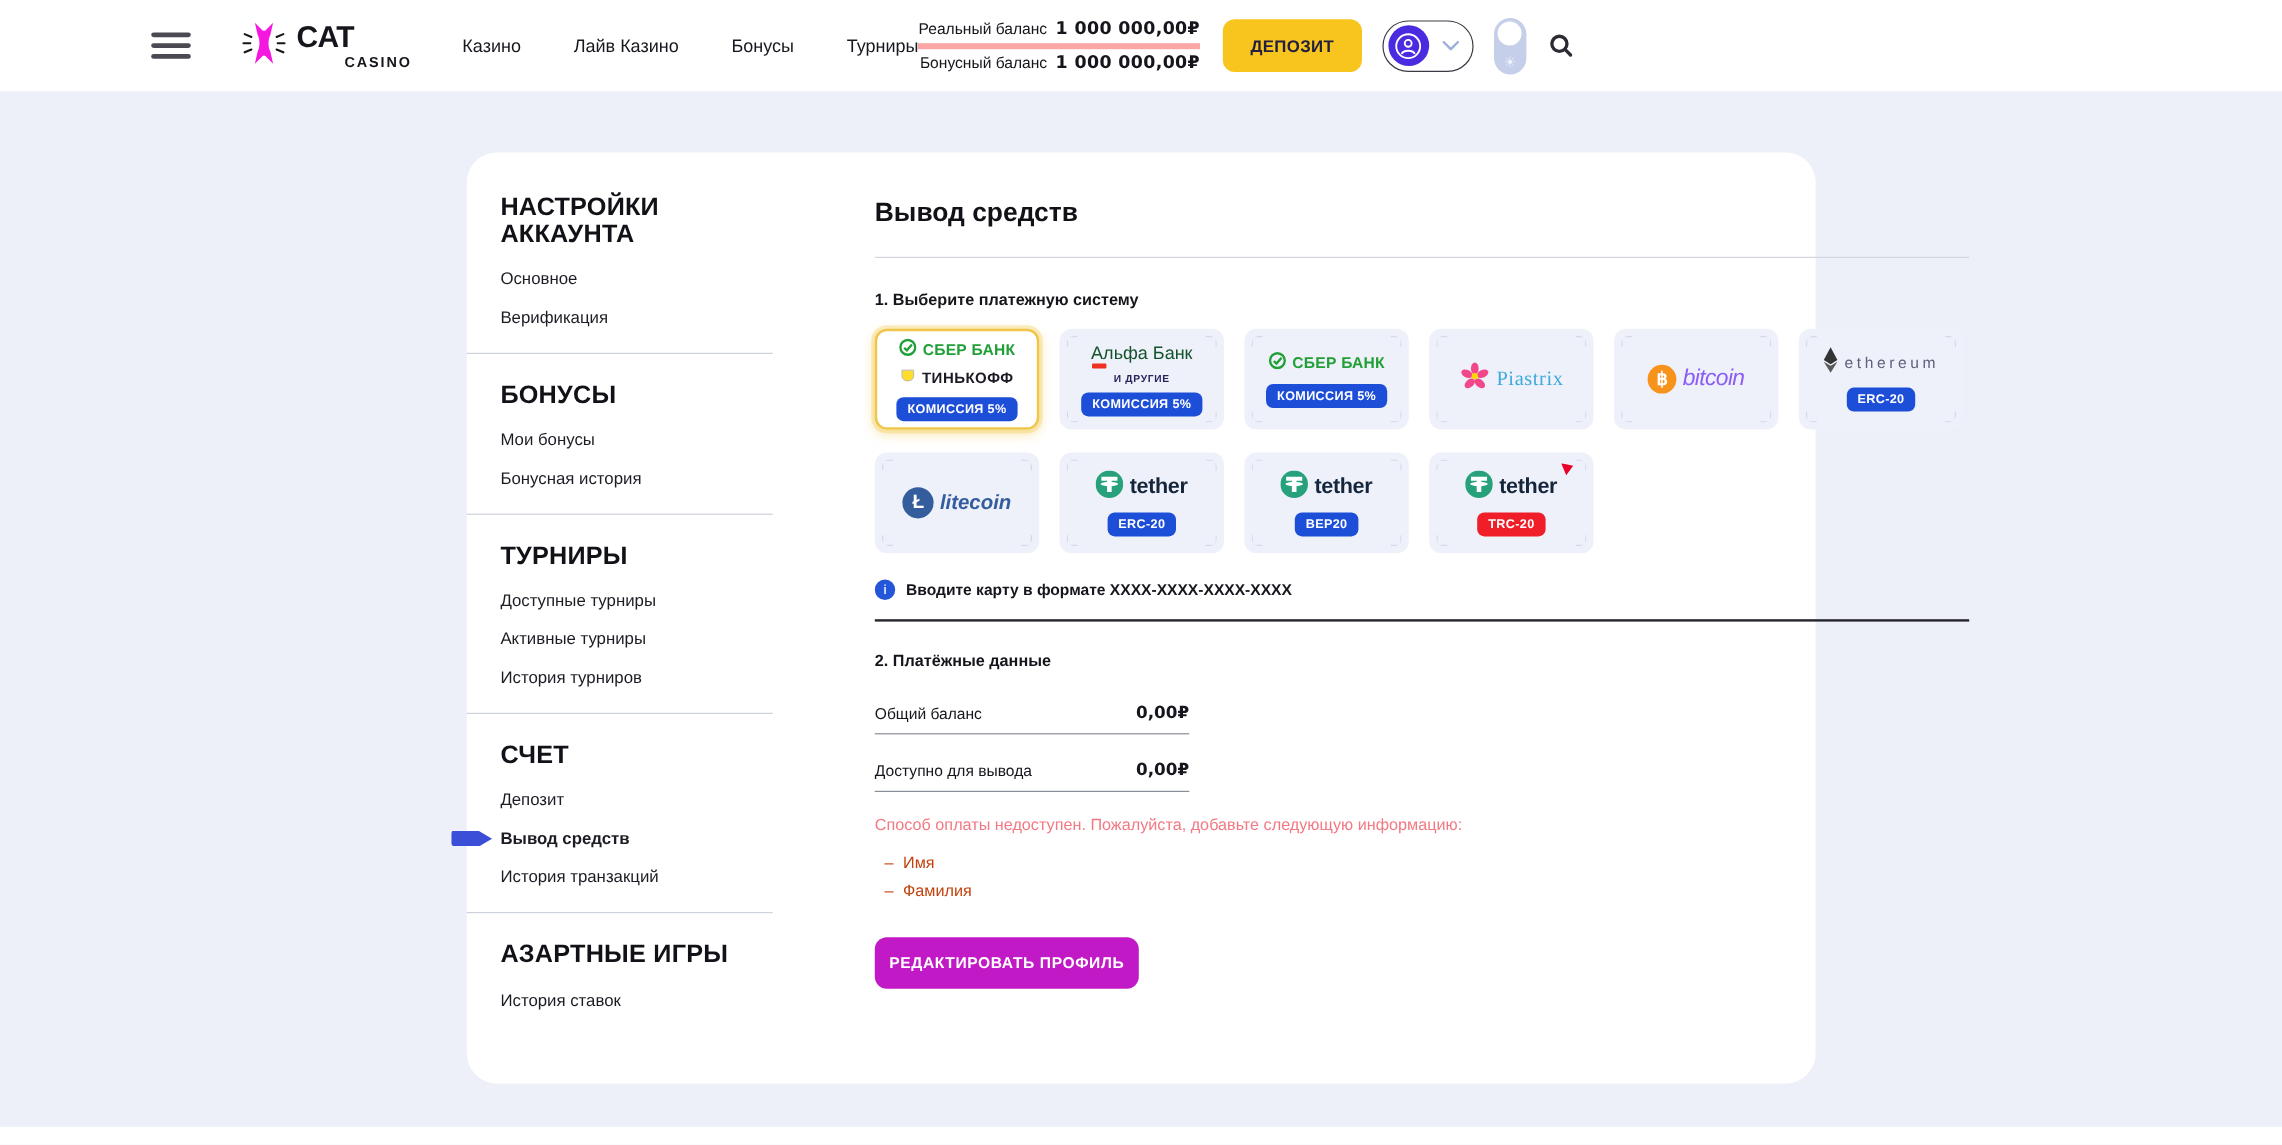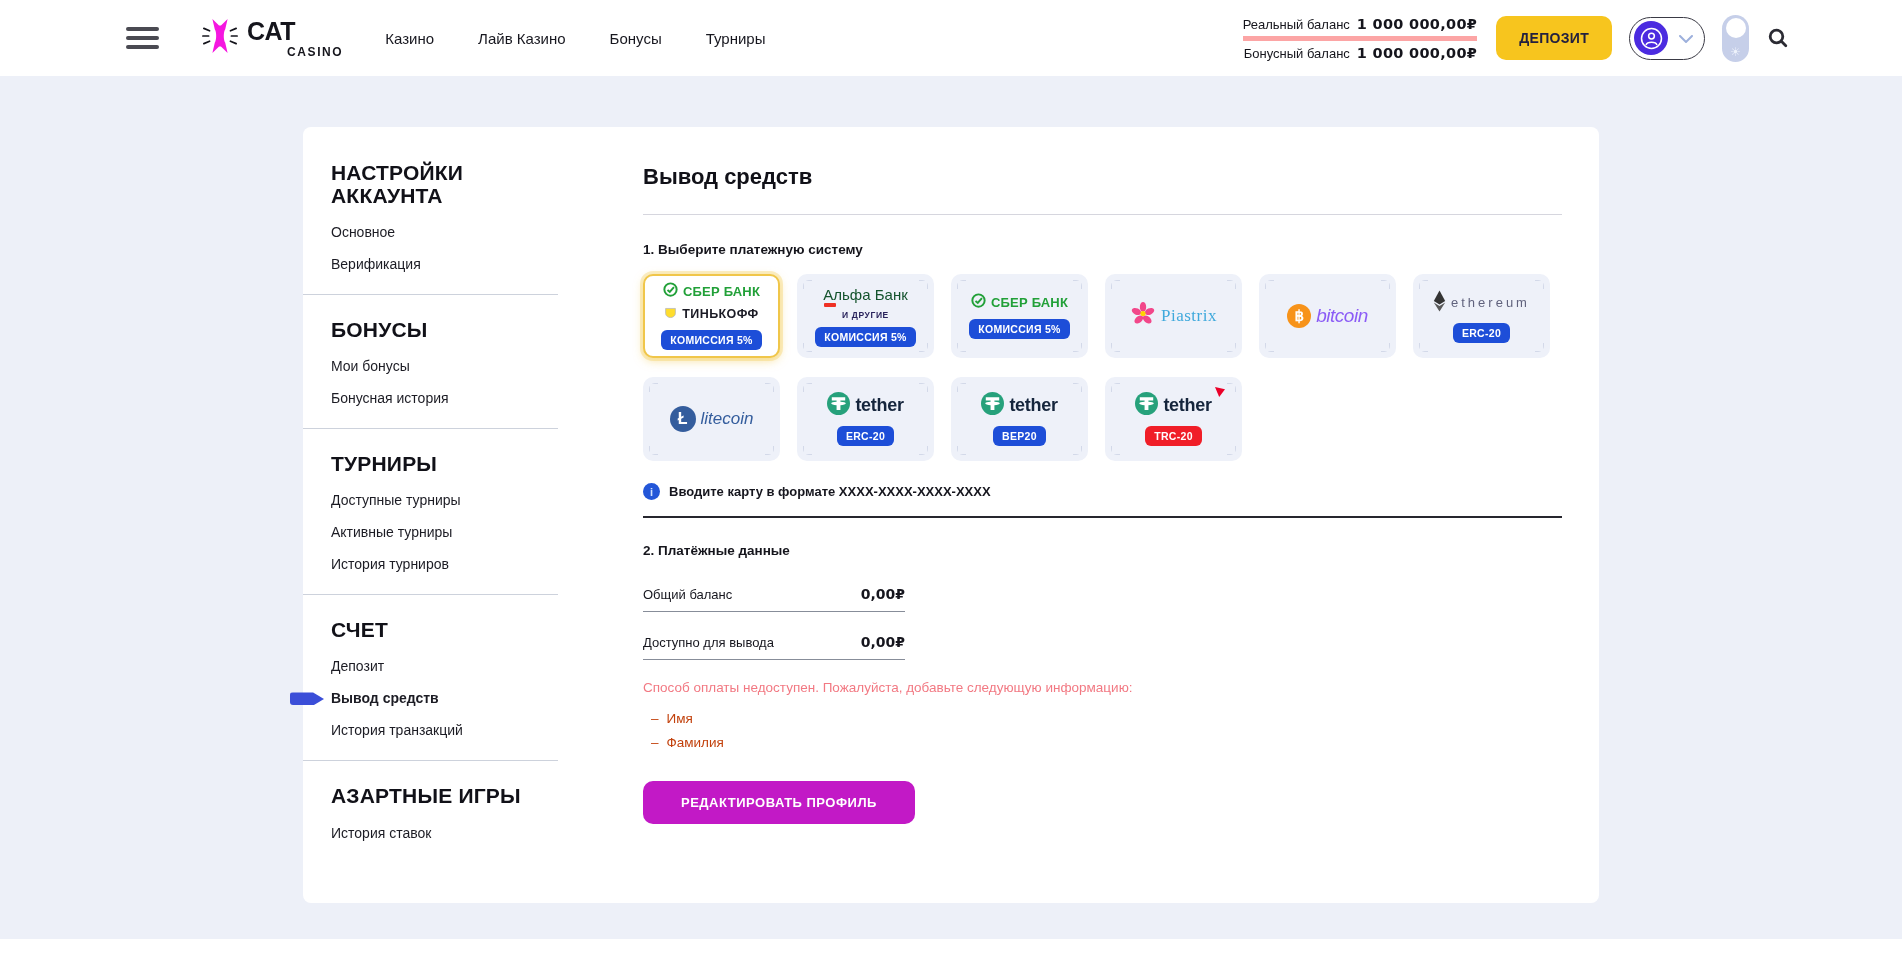--- a/index.html
+++ b/index.html
@@ -6,21 +6,21 @@
   html,body { width:1902px; height:954px; }
   body {
     font-family: "Liberation Sans", sans-serif;
     background:#edf0f8;
     color:#16161e;
     overflow:hidden;
   }
   
   .topbar {
     height:76px; background:#fff;
-    display:flex; align-items:center; justify-content:space-between;
+    display:flex; align-items:center; justify-content:flex-start;
     padding:0 112px 0 126px;
   }
   .h-left { display:flex; align-items:center; gap:42px; }
   .hamburger { width:33px; cursor:pointer; }
   .hamburger span { display:block; height:4px; background:#4a4a52; border-radius:2px; margin:5px 0; }
   .logo { display:flex; align-items:center; gap:8px; cursor:pointer; }
   .logo-text { line-height:1; }
   .logo-cat { font-size:25px; font-weight:900; letter-spacing:-0.5px; color:#15151c; }
   .logo-casino { font-size:12px; font-weight:700; letter-spacing:1.6px; color:#15151c; margin-top:2px;padding-left:40px; }
   .mainnav { display:flex; align-items:center; gap:44px; }
@@ -42,22 +42,22 @@
   }
   .avatar-circle { width:34px; height:34px; border-radius:50%; background:#4b2be0;
     display:flex; align-items:center; justify-content:center; }
   .theme-toggle { width:27px; height:47px; border-radius:14px; background:#c6cfe9; position:relative; cursor:pointer; }
   .toggle-knob { position:absolute; top:3px; left:3.5px; width:20px; height:20px; border-radius:50%; background:#fff; }
   .toggle-sun { position:absolute; bottom:3px; width:100%; text-align:center; color:#eef2fb; font-size:12px; }
   .search-btn { background:none; border:none; cursor:pointer; display:flex; align-items:center; }
 
   
   .card {
-    width:1296px; min-height:689px; margin:51px auto 0;
-    background:#fff; border-radius:8px;
+    width:1124px; min-height:689px; margin:51px auto 0;
+    background:#fff; border-radius:25px;
     display:flex; padding:34px 0 46px;
     position:relative;
   }
   
   .sidebar { width:292px; padding-left:28px; flex-shrink:0; }
   .side-title { font-size:21px; font-weight:800; line-height:1.1; color:#111118; max-width:205px; margin-bottom:17px; letter-spacing:.2px; }
   .side-item { position:relative; display:block; font-size:14px; color:#1c1c24; margin-bottom:15px; line-height:17px; cursor:pointer; text-decoration:none; }
   .side-item.active { font-weight:800; }
   .active-arrow {
     position:absolute; left:-41px; top:2px; width:34px; height:13px;
@@ -107,40 +107,40 @@
     padding:4px 9px; border-radius:6px; letter-spacing:.3px; margin-top:3px;
   }
   .badge.red { background:#f01e28; }
   .piastrix-text { font-family:"Liberation Serif",serif; color:#3fa9dc; font-size:17px; letter-spacing:.5px; }
   .btc-circle { width:24px; height:24px; border-radius:50%; background:#f7931a; color:#fff;
     display:flex; align-items:center; justify-content:center; font-size:15px; font-weight:700; }
   .bitcoin-text { color:#8b5cf6; font-weight:400; font-style:italic; font-size:19px; letter-spacing:-.5px; }
   .eth-text { color:#60627d; font-size:13px; letter-spacing:3px; }
   .ltc-circle { width:26px; height:26px; border-radius:50%; background:#345d9d; color:#fff;
     display:flex; align-items:center; justify-content:center; font-size:16px; font-weight:700; }
-  .ltc-text { color:#345d9d; font-size:17px; font-style:italic; }
+  .ltc-text { color:#345d9d; font-size:17px; font-style:italic;font-weight:bold; }
   .tether-text { color:#15253c; font-size:18px; font-weight:700; letter-spacing:-.3px; }
   .tron-mini { position:absolute; top:-9px; right:-13px; }
 
   .info-note { display:flex; align-items:center; gap:9px; font-size:13px; font-weight:700; margin:22px 0 16px; }
   .info-i { width:17px; height:17px; border-radius:50%; background:#2356d8; color:#cfe0ff;
     font-size:11px; font-weight:700; display:flex; align-items:center; justify-content:center; flex-shrink:0; }
   .hr-dark { border:none; border-top:2px solid #26262e; margin-bottom:25px; }
 
   .balance-row { width:262px; display:flex; justify-content:space-between; align-items:flex-end;
     padding:11px 0 9px; border-bottom:1px solid #878d99; font-size:13px; margin-bottom:11px; }
   .balance-row .val { font-weight:700; font-size:14px; font-family:"DejaVu Sans",sans-serif; }
 
   .error-msg { color:#f27983; font-size:13.5px; margin:20px 0 16px; }
   .error-item { color:#c2410c; font-size:13.5px; margin:0 0 9px 8px; display:flex; gap:8px;text-align:right; }
   .error-item::before { content:"–"; }
 
   .edit-btn {
     margin-top:22px; background:#c219c6; color:#fff; border:none; border-radius:10px;
-    padding:14px 38px; font-size:13px; font-weight:800; letter-spacing:.5px; cursor:pointer; font-family:inherit;
+    padding:14px 12px; font-size:13px; font-weight:800; letter-spacing:.5px; cursor:pointer; font-family:inherit;
   }
 
   
   .footer { height:102px; background:#fff; margin-top:36px; display:flex; align-items:center; }
 </style>
 </head>
 <body>
 
 <header class="topbar">
   <div class="h-left">

